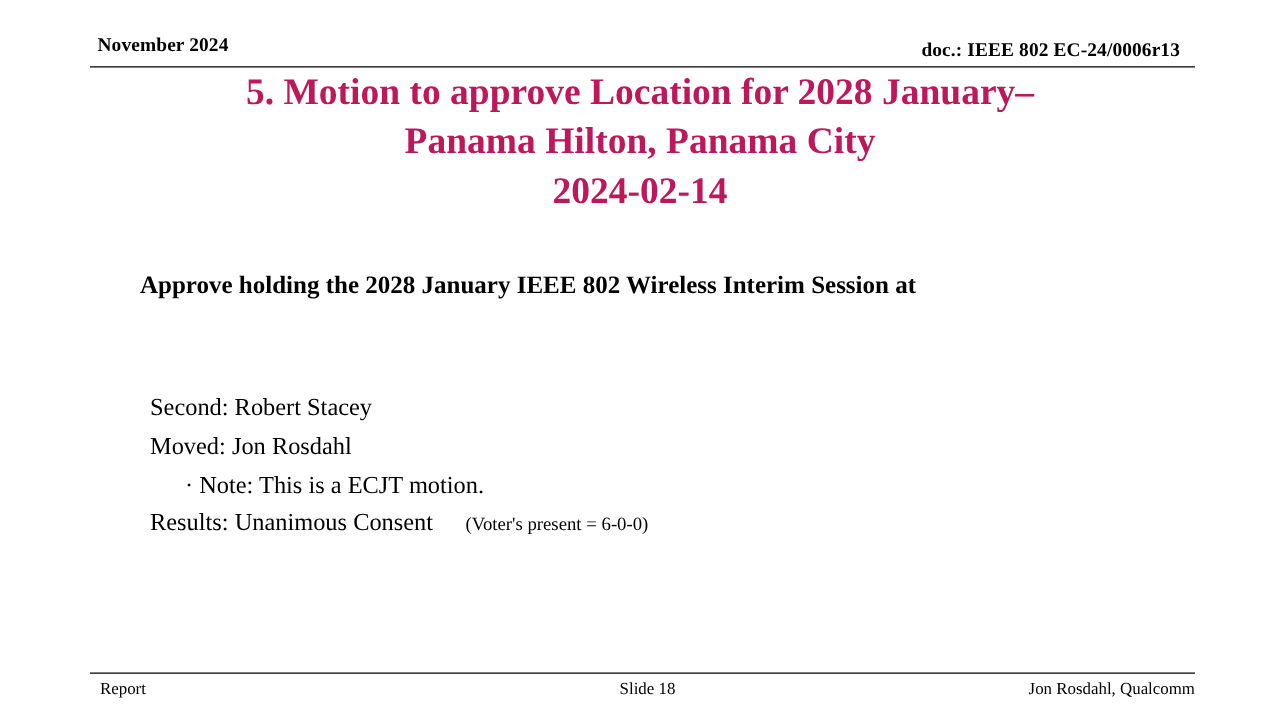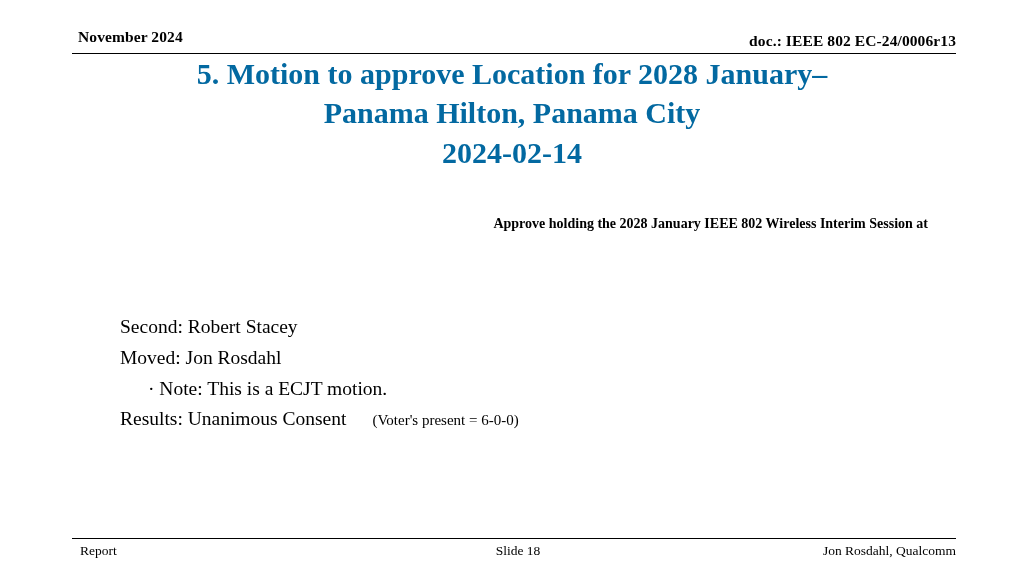--- a/index.html
+++ b/index.html
@@ -32,61 +32,61 @@
   .header-date {
     position: absolute;
     left: 6px;
     top: 0;
     font-size: 15.5px;
     font-weight: bold;
     letter-spacing: 0.1px;
   }
   .header-doc {
     position: absolute;
-    right: 0;
+    right: 12px;
     top: 4px;
     font-size: 15.5px;
     font-weight: bold;
     letter-spacing: 0.1px;
   }
   .header-rule {
     position: absolute;
     left: 0;
     right: 0;
     top: 25px;
     border-top: 1px solid #000000;
   }
 
   
   .title-block {
     position: absolute;
     left: 90px;
     right: 90px;
     top: 54px;
     text-align: center;
-    color: #0369a1;
+    color: #be185d;
     font-weight: bold;
     font-size: 30px;
     line-height: 1.31;
   }
   .title-line {
     display: block;
     white-space: nowrap;
   }
 
   
   .lead {
     position: absolute;
     left: 112px;
     right: 96px;
     top: 214px;
-    font-size: 14px;
+    font-size: 20px;
     font-weight: bold;
     line-height: 1.42;
-    text-align: right;
+    text-align: left;
   }
   .lead .lead-l1 { display: block; }
   .lead .lead-l2 { display: block; }
 
   .details {
     position: absolute;
     left: 120px;
     right: 100px;
     top: 312px;
     font-size: 19.5px;

